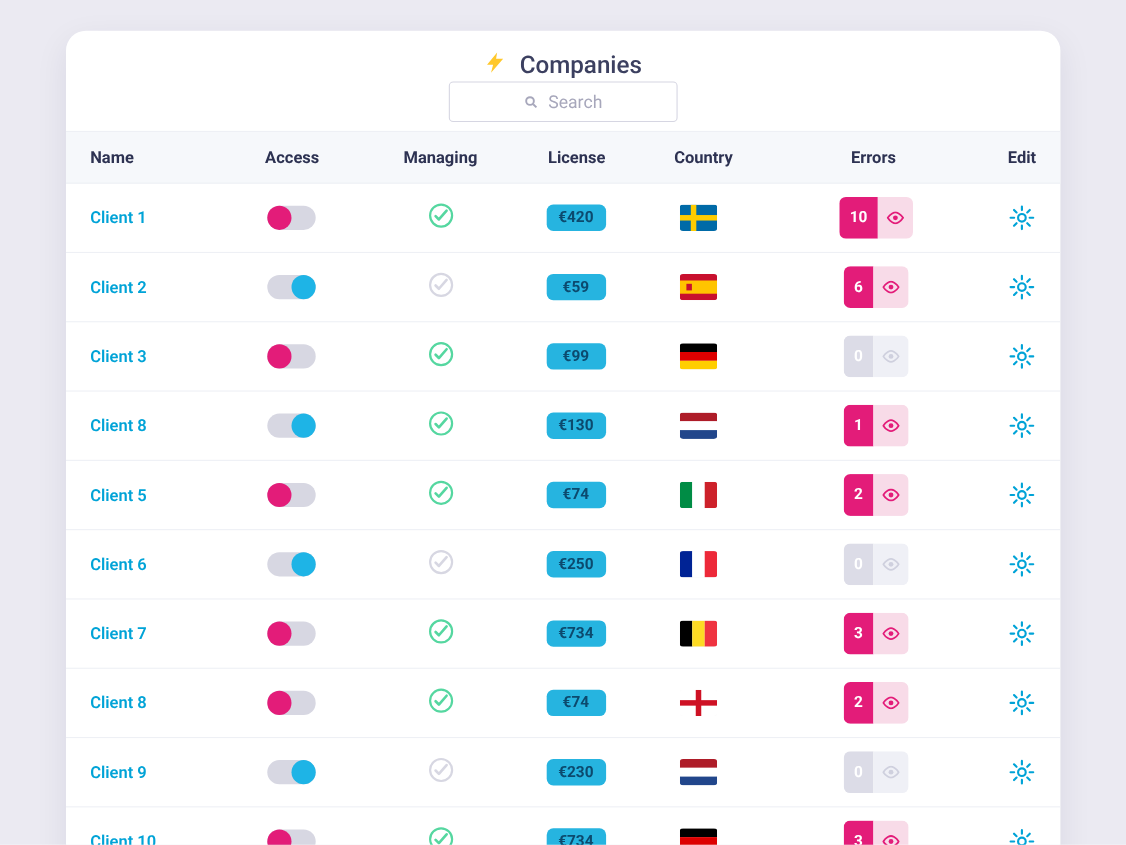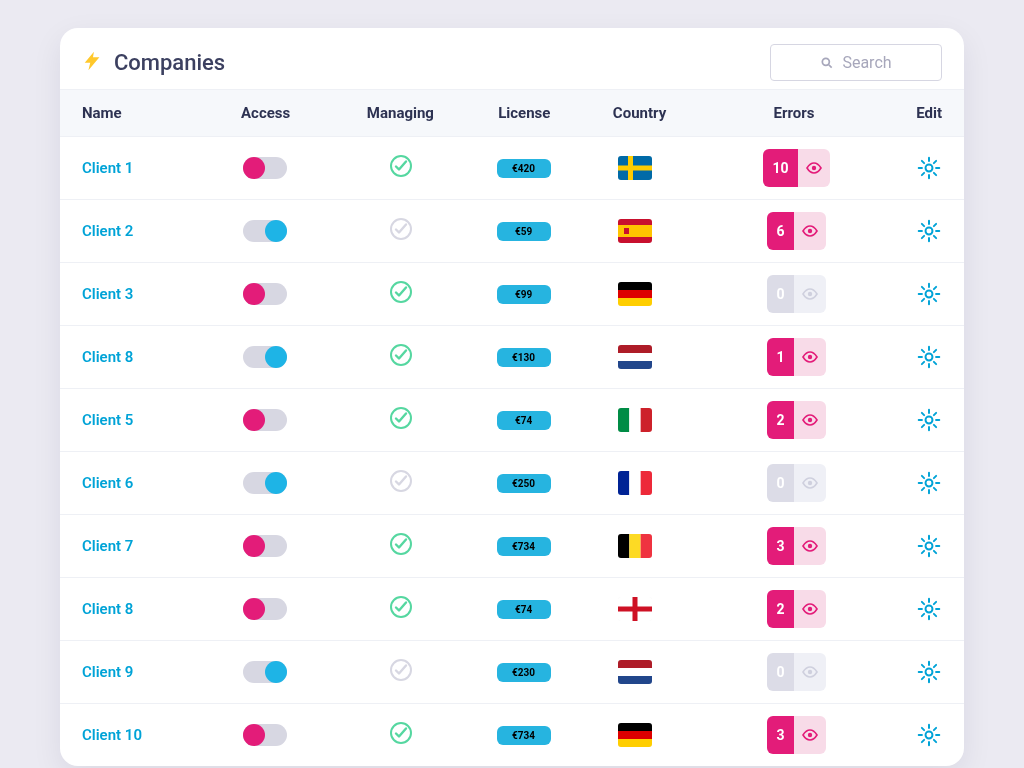--- a/index.html
+++ b/index.html
@@ -21,44 +21,44 @@
   .wrap{padding:28px 60px 40px;}
   .brand{display:flex;align-items:center;gap:10px;margin-bottom:14px;}
   .brand-logo{width:28px;height:28px;position:relative;}
   .hex{position:absolute;width:16px;height:16px;border-radius:3px;transform:rotate(45deg);}
   .hex.a{background:#0b92cc;left:2px;top:0;}
   .hex.b{background:#e31c79;left:10px;top:6px;}
   .hex.c{background:#ffc82c;left:0px;top:10px;}
   .brand-name{font-weight:700;font-size:18px;color:#2b2e44;}
 
   .card{background:var(--card);border-radius:18px;box-shadow:0 10px 30px rgba(30,30,60,0.08);overflow:hidden;}
-  .card-top{display:flex;align-items:center;justify-content:space-between;padding:16px 22px 8px;}
+  .card-top{display:flex;align-items:center;justify-content:space-between;padding:16px 22px 8px;flex-direction:column;}
   .title{display:flex;align-items:center;gap:10px;}
   .bolt{color:var(--yellow);}
   .title-text{font-size:22px;color:#3c4060;font-weight:500;}
-  .search{display:flex;align-items:center;gap:8px;border:1px solid #d6d6e2;border-radius:4px;padding:8px 24px;color:var(--muted);width:172px;justify-content:center;cursor:text;}
+  .search{display:flex;align-items:center;gap:8px;border:1px solid #d6d6e2;border-radius:4px;padding:8px 24px;color:var(--muted);width:208px;justify-content:center;cursor:text;}
   .search svg{width:14px;height:14px;}
 
   .thead{display:grid;grid-template-columns:1.3fr 1fr 1.05fr 0.9fr 1fr 1fr 0.7fr;background:var(--headerbg);border-top:1px solid var(--rowline);border-bottom:1px solid var(--rowline);padding:14px 22px;font-weight:700;color:#2d3252;font-size:15px;gap:15px;}
   .thead > div:last-child{text-align:right;}
   .thead > div:nth-child(6){text-align:center;}
 
   .row{display:grid;grid-template-columns:1.3fr 1fr 1.05fr 0.9fr 1fr 1fr 0.7fr;align-items:center;padding:12px 22px;border-bottom:1px solid var(--rowline);font-size:15px;min-height:52px;}
   .row:last-child{border-bottom:none;}
   .name{color:var(--teal);font-weight:600;}
 
   .toggle{width:44px;height:22px;border-radius:12px;background:var(--grey);position:relative;cursor:pointer;}
   .knob{position:absolute;width:22px;height:22px;border-radius:50%;top:0;}
   .toggle.pink .knob{background:var(--pink);left:0;}
   .toggle.blue .knob{background:#1eb4e6;left:22px;}
 
   .chk{width:24px;height:24px;display:inline-flex;align-items:center;justify-content:center;margin-left:22px;cursor:pointer;}
   .chk svg{width:24px;height:24px;}
 
-  .pill{display:inline-flex;align-items:center;justify-content:center;background:#26b4e0;color:#000000;border-radius:6px;padding:4px 10px;font-weight:700;font-size:10px;min-width:54px;}
+  .pill{display:inline-flex;align-items:center;justify-content:center;background:#26b4e0;color:#0c4a6e;border-radius:6px;padding:4px 10px;font-weight:700;font-size:14px;min-width:54px;}
 
   .flag{width:34px;height:24px;border-radius:3px;overflow:hidden;box-shadow:0 0 0 1px rgba(0,0,0,0.05) inset;margin-left:10px;}
   .flag svg{width:100%;height:100%;display:block;}
 
   .err{display:inline-flex;align-items:stretch;border-radius:6px;overflow:hidden;height:38px;min-width:58px;cursor:pointer;margin-left:6px;}
   .err.active .err-n{background:var(--pink);color:#fff;}
   .err.active .err-i{background:var(--lightpink);color:var(--pink);}
   .err.zero .err-n{background:#dcdce7;color:#fff;}
   .err.zero .err-i{background:#eff0f6;color:#cfd0de;}
   .err-n{display:flex;align-items:center;justify-content:center;padding:0 9px;font-weight:700;font-size:14px;}

